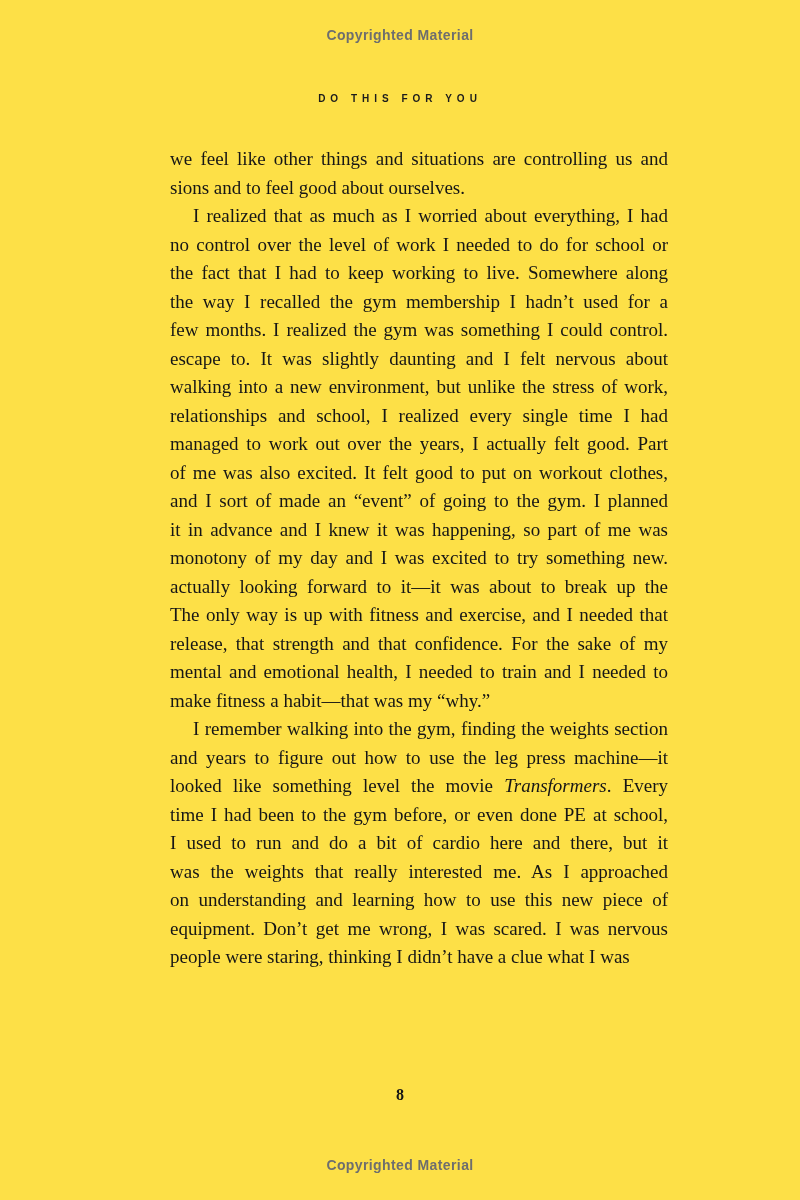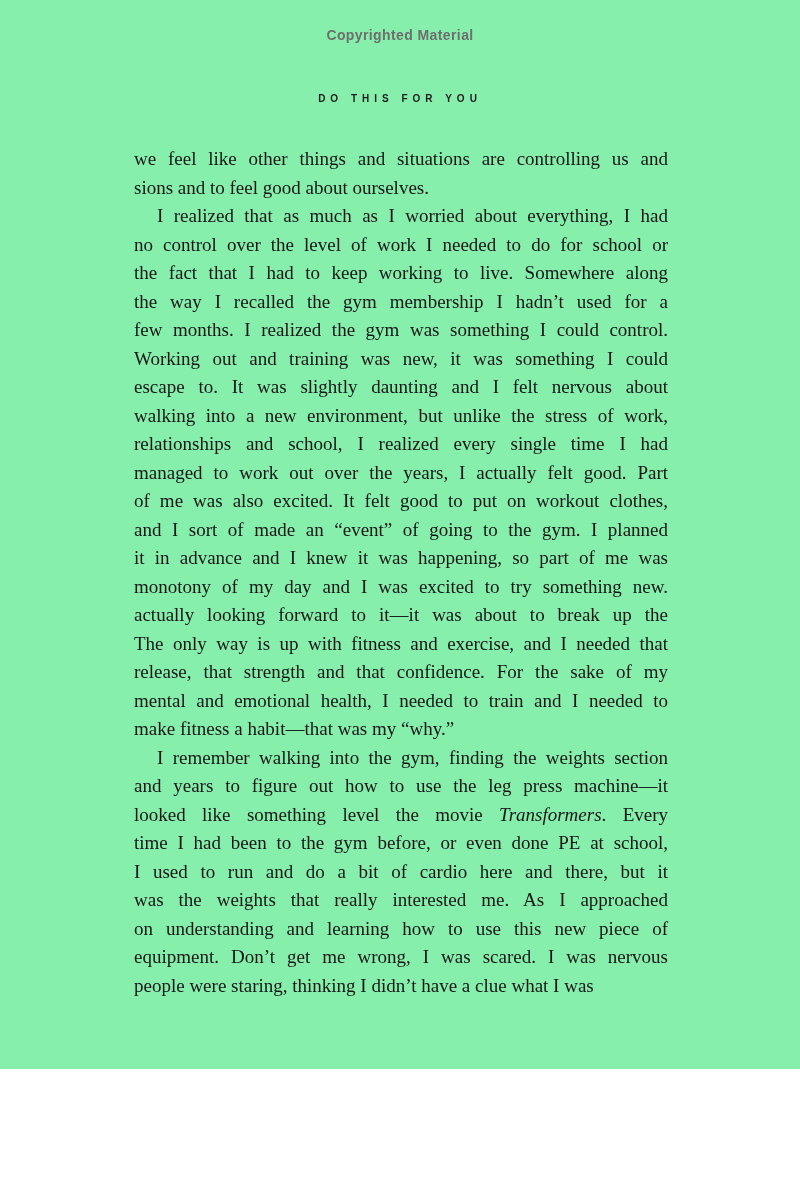--- a/index.html
+++ b/index.html
@@ -3,22 +3,22 @@
 <meta charset="utf-8">
 <style>
   html, body {
     margin: 0;
     padding: 0;
     background: #ffffff;
   }
   .page {
     position: relative;
     width: 800px;
-    height: 1069px;
-    background: #86efac;
+    height: 1200px;
+    background: #fde047;
     overflow: hidden;
     font-family: "Liberation Serif", serif;
   }
   .copyright-notice {
     position: absolute;
     left: 0;
     width: 800px;
     text-align: center;
     font-family: "Liberation Sans", sans-serif;
     font-weight: bold;
@@ -47,20 +47,21 @@
     width: 534px;
     font-size: 19px;
     line-height: 28.5px;
     color: #161616;
   }
   .para { margin: 0; }
   .line {
     text-align: justify;
     text-align-last: justify;
     white-space: nowrap;
+    margin-left: 36px;
   }
   .line.last {
     text-align-last: left;
     white-space: normal;
   }
   .line.first-indent {
     text-indent: 23px;
   }
   .italic { font-style: italic; }
   .page-number {
@@ -86,21 +87,20 @@
       <div class="para">
         <div class="line"><span>we feel like other things and situations are controlling us and</span></div>
         <div class="line last"><span>sions and to feel good about ourselves.</span></div>
       </div>
       <div class="para">
         <div class="line first-indent"><span>I realized that as much as I worried about everything, I had</span></div>
         <div class="line"><span>no control over the level of work I needed to do for school or</span></div>
         <div class="line"><span>the fact that I had to keep working to live. Somewhere along</span></div>
         <div class="line"><span>the way I recalled the gym membership I hadn’t used for a</span></div>
         <div class="line"><span>few months. I realized the gym was something I could control.</span></div>
-        <div class="line"><span>Working out and training was new, it was something I could</span></div>
         <div class="line"><span>escape to. It was slightly daunting and I felt nervous about</span></div>
         <div class="line"><span>walking into a new environment, but unlike the stress of work,</span></div>
         <div class="line"><span>relationships and school, I realized every single time I had</span></div>
         <div class="line"><span>managed to work out over the years, I actually felt good. Part</span></div>
         <div class="line"><span>of me was also excited. It felt good to put on workout clothes,</span></div>
         <div class="line"><span>and I sort of made an “event” of going to the gym. I planned</span></div>
         <div class="line"><span>it in advance and I knew it was happening, so part of me was</span></div>
         <div class="line"><span>monotony of my day and I was excited to try something new.</span></div>
         <div class="line"><span>actually looking forward to it—it was about to break up the</span></div>
         <div class="line"><span>The only way is up with fitness and exercise, and I needed that</span></div>

